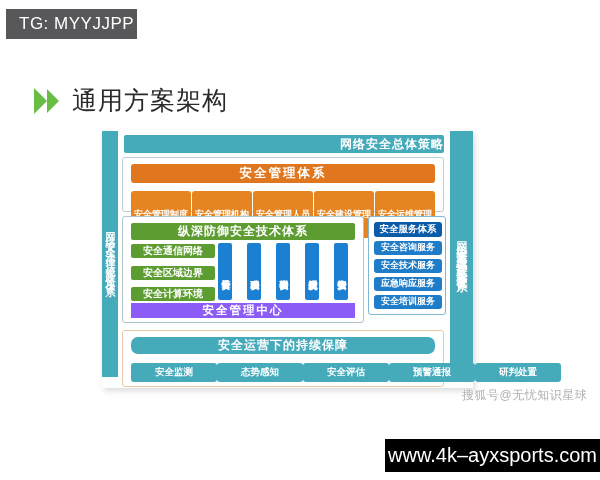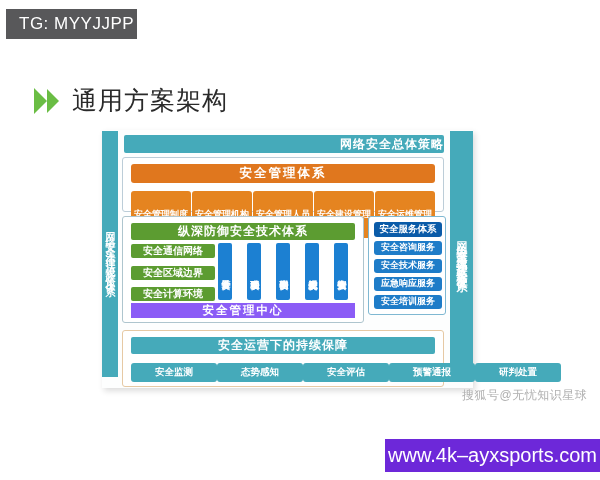--- a/index.html
+++ b/index.html
@@ -79,32 +79,32 @@
     position:absolute;left:5px;top:5px;width:68px;height:15px;background:#0a5ba8;
     border-radius:3px;color:#fff;font-size:9.5px;font-weight:bold;text-align:center;
     line-height:15px;
   }
   .svc-item{
     position:absolute;left:5px;width:68px;height:14px;background:#1e7cc8;border-radius:3px;
     color:#fff;font-size:9px;font-weight:bold;text-align:center;line-height:14px;
   }
 
   .ops-header{
-    margin:6px 8px 0;height:17px;background:#45aaba;border-radius:2px;color:#fff;
+    margin:6px 8px 0;height:17px;background:#45aaba;border-radius:7px;color:#fff;
     font-size:12px;font-weight:bold;text-align:center;line-height:17px;letter-spacing:1px;
   }
   .ops-items{display:flex;justify-content:space-between;margin:9px 8px 0;}
   .ops-pill{
     background:#45aaba;border-radius:3px;color:#fff;font-size:9.5px;font-weight:bold;
     padding:3px 24px;white-space:nowrap;
   }
 
   .watermark{position:absolute;left:462px;top:387px;font-size:12px;color:#b0b0b0;letter-spacing:.5px;}
   .site-bar{
-    position:absolute;left:385px;top:439px;width:215px;height:33px;background:#6d28d9;
+    position:absolute;left:385px;top:439px;width:215px;height:33px;background:#000000;
     color:#fff;font-size:20px;text-align:center;line-height:33px;
   }
 </style>
 </head>
 <body>
 
 <div class="page">
 
   <div class="tg-badge">TG: MYYJJPP</div>
 

